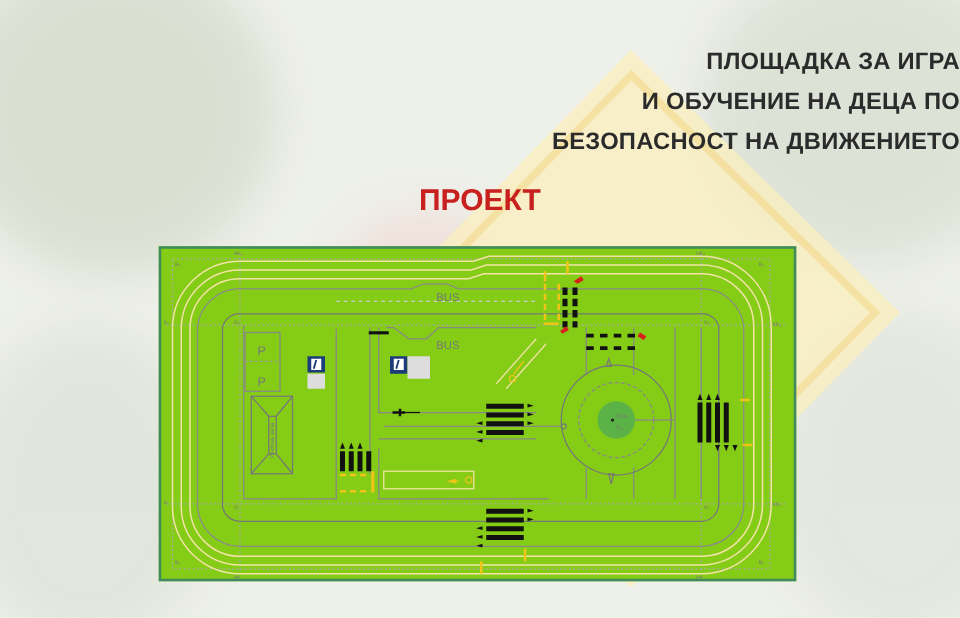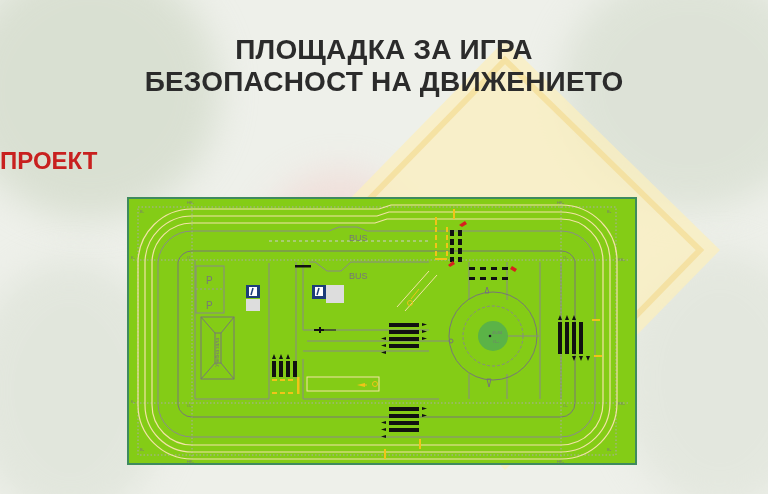--- a/index.html
+++ b/index.html
@@ -2,24 +2,24 @@
 <html><head>
 <meta charset="utf-8">
 <style>
   html,body{margin:0;padding:0;}
   body{width:768px;height:494px;overflow:hidden;position:relative;
     font-family:"Liberation Sans",sans-serif;
     background:#eef0ea;}
   .bg{position:absolute;inset:0;overflow:hidden;}
   .bg .blob{position:absolute;border-radius:50%;filter:blur(18px);}
   .bg .sign{position:absolute;}
-  .title{position:absolute;left:0;right:0;top:34px;text-align:center;
-    font-weight:bold;font-size:28px;line-height:32px;color:#2b2b2b;letter-spacing:0.2px;}
+  .title{position:absolute;left:0;right:0;top:34px;text-align:right;
+    font-weight:bold;font-size:19px;line-height:32px;color:#2b2b2b;letter-spacing:0.2px;}
   .title div{white-space:nowrap;}
-  .sub{position:absolute;left:0;right:0;top:146px;
+  .sub{position:absolute;left:0;right:0;top:146px;text-align:center;
     font-weight:bold;font-size:24px;line-height:30px;color:#c8201f;}
   .plan{position:absolute;left:127px;top:197px;width:510px;height:268px;
     background:#84cc16;border:2px solid #3f8a5e;box-sizing:border-box;}
   .plan svg{position:absolute;left:0;top:0;}
   .lbl{font-family:"Liberation Sans",sans-serif;fill:#777;}
 </style>
 </head>
 <body>
 
 <div class="bg">
@@ -29,20 +29,21 @@
   <div class="blob" style="left:620px;top:250px;width:200px;height:260px;background:#d9dfd3;opacity:.5"></div>
   <div class="blob" style="left:260px;top:170px;width:160px;height:160px;background:#f3cbc8;opacity:.45"></div>
   <svg class="sign" width="768" height="494">
     <polygon points="505,40 720,250 505,470 300,250" fill="#fbefbd" opacity="0.75"></polygon>
     <polygon points="505,60 700,250 505,450 320,250" fill="none" stroke="#f3d98a" stroke-width="6" opacity="0.6"></polygon>
   </svg>
 </div>
 
 <div class="title">
   <div>ПЛОЩАДКА ЗА ИГРА</div>
+  <div>И ОБУЧЕНИЕ НА ДЕЦА ПО</div>
   <div>БЕЗОПАСНОСТ НА ДВИЖЕНИЕТО</div>
 </div>
 <div class="sub">ПРОЕКТ</div>
 
 <div class="plan">
 <svg width="506" height="264" viewBox="0 0 506 264">
   <g fill="none" stroke-width="1">
 
     <g stroke="#aaa" stroke-dasharray="1.5,2">
       <rect x="9" y="8" width="478" height="248"></rect>

